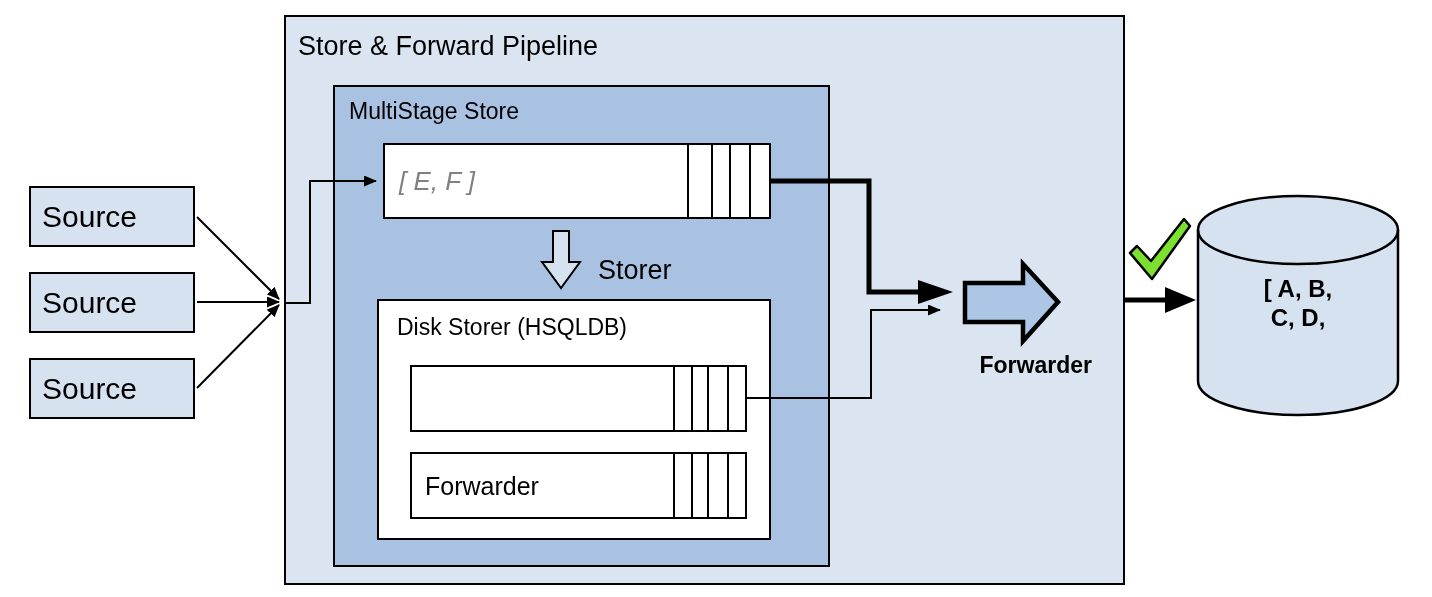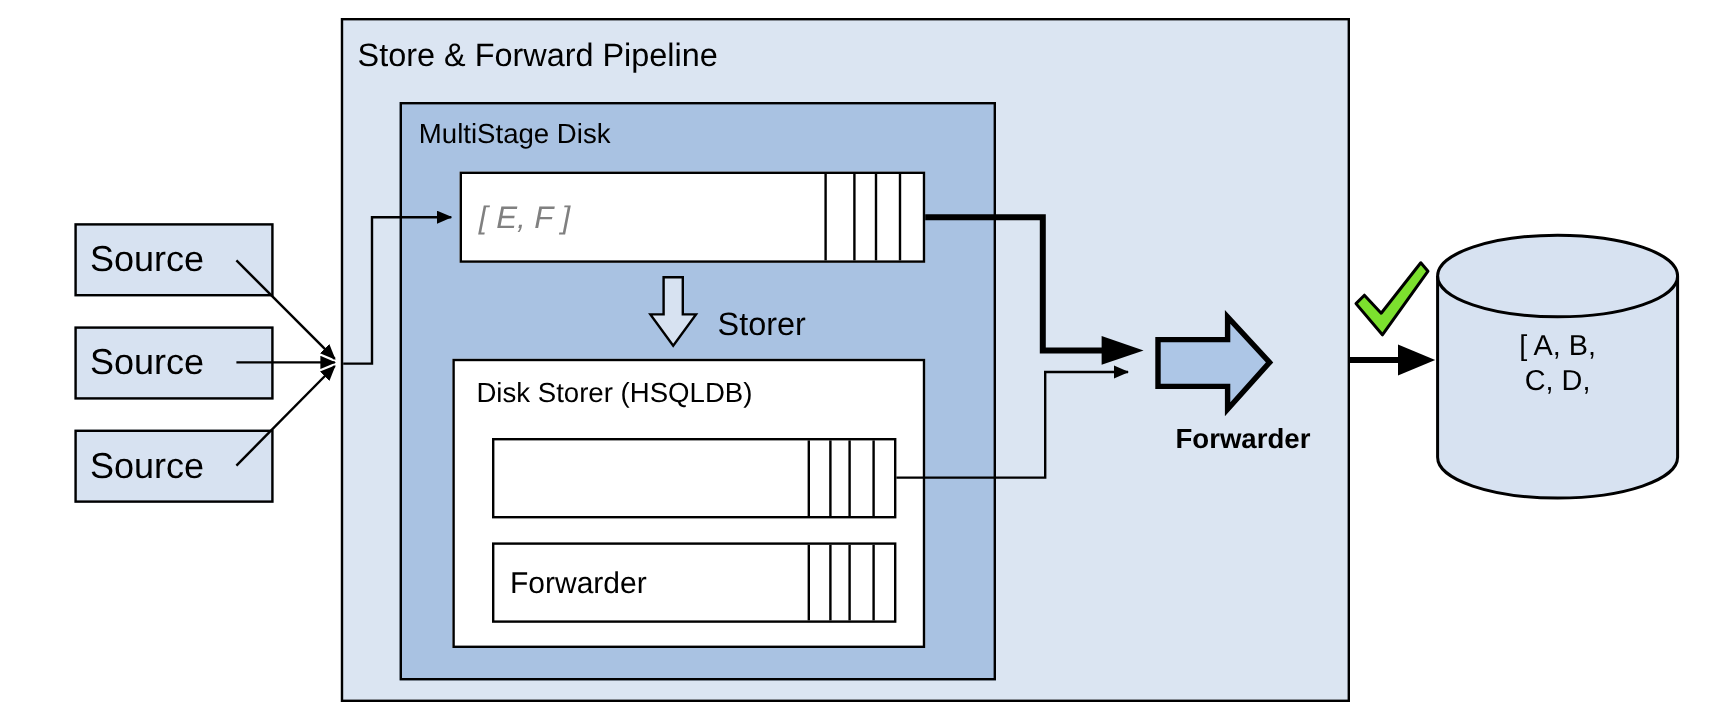--- a/index.html
+++ b/index.html
@@ -13,21 +13,21 @@
   }
   *{margin:0;padding:0;box-sizing:border-box;}
   html,body{background:#ffffff;}
   body{font-family:"Liberation Sans","DejaVu Sans",sans-serif;color:#000;}
   #stage{position:relative;width:1432px;height:597px;background:#fff;overflow:hidden;}
   .abs{position:absolute;}
   .box{position:absolute;border:2px solid var(--outline);}
   .pipeline{background:var(--container_fill);}
   .multistage{background:var(--multistage_fill);}
   .whitebox{background:#ffffff;}
-  .nodebox{background:var(--node_fill);margin-left:33px;}
+  .nodebox{background:var(--node_fill);}
   .title-lg{font-size:27px;line-height:32px;}
   .title-md{font-size:23px;line-height:28px;}
   .src-label{font-size:30px;line-height:34px;}
   .q-label{font-size:25px;line-height:30px;}
   .queue-content{font-size:26px;font-style:italic;color:var(--queue_text_gray);}
   .vcenter{display:flex;align-items:center;}
   .slot{position:absolute;top:0;bottom:0;width:2px;background:var(--outline);}
   .storer-label{font-size:27px;line-height:30px;}
   .forwarder-label{font-size:23px;font-weight:bold;text-align:right;}
   .db-text{font-size:24px;line-height:29px;text-align:center;z-index:6;}
@@ -54,21 +54,21 @@
   </div>
   <div class="box nodebox vcenter" style="left:29px;top:358px;width:166px;height:61px;">
     <span class="src-label" style="padding-left:11px;">Source</span>
   </div>
 
   <div class="box pipeline" style="left:284px;top:15px;width:841px;height:570px;">
     <div class="title-lg" style="position:absolute;left:12px;top:13px;">Store &amp; Forward Pipeline</div>
   </div>
 
   <div class="box multistage" style="left:333px;top:85px;width:497px;height:482px;">
-    <div class="title-md" style="position:absolute;left:14px;top:10px;">MultiStage Disk</div>
+    <div class="title-md" style="position:absolute;left:14px;top:10px;">MultiStage Store</div>
   </div>
 
   <div class="box whitebox vcenter" style="left:383px;top:143px;width:388px;height:76px;">
     <span class="queue-content" style="padding-left:14px;">[ E, F ]</span>
     <span class="slot" style="right:80px;"></span>
     <span class="slot" style="right:56px;"></span>
     <span class="slot" style="right:38px;"></span>
     <span class="slot" style="right:18px;"></span>
   </div>
 
@@ -119,18 +119,18 @@
     <polygon class="check-shape" points="1130,253 1137,246 1151,261 1184,219 1190,226 1152,279"></polygon>
 
     <path class="cyl" d="M1198,230 A100,34 0 0 1 1398,230 L1398,381 A100,34 0 0 1 1198,381 Z"></path>
     <path class="cyl-rim" d="M1198,230 A100,34 0 0 0 1398,230"></path>
   </svg>
 
   <div class="abs storer-label" style="left:598px;top:255px;">Storer</div>
 
   <div class="abs forwarder-label" style="left:932px;top:352px;width:160px;">Forwarder</div>
 
-  <div class="abs db-text" style="left:1198px;top:274px;width:200px;">
+  <div class="abs db-text" style="left:1198px;top:274px;width:200px;font-weight:bold;">
     <div>[ A, B,</div>
     <div>C, D,</div>
   </div>
 
 </div>
 
 </body></html>

